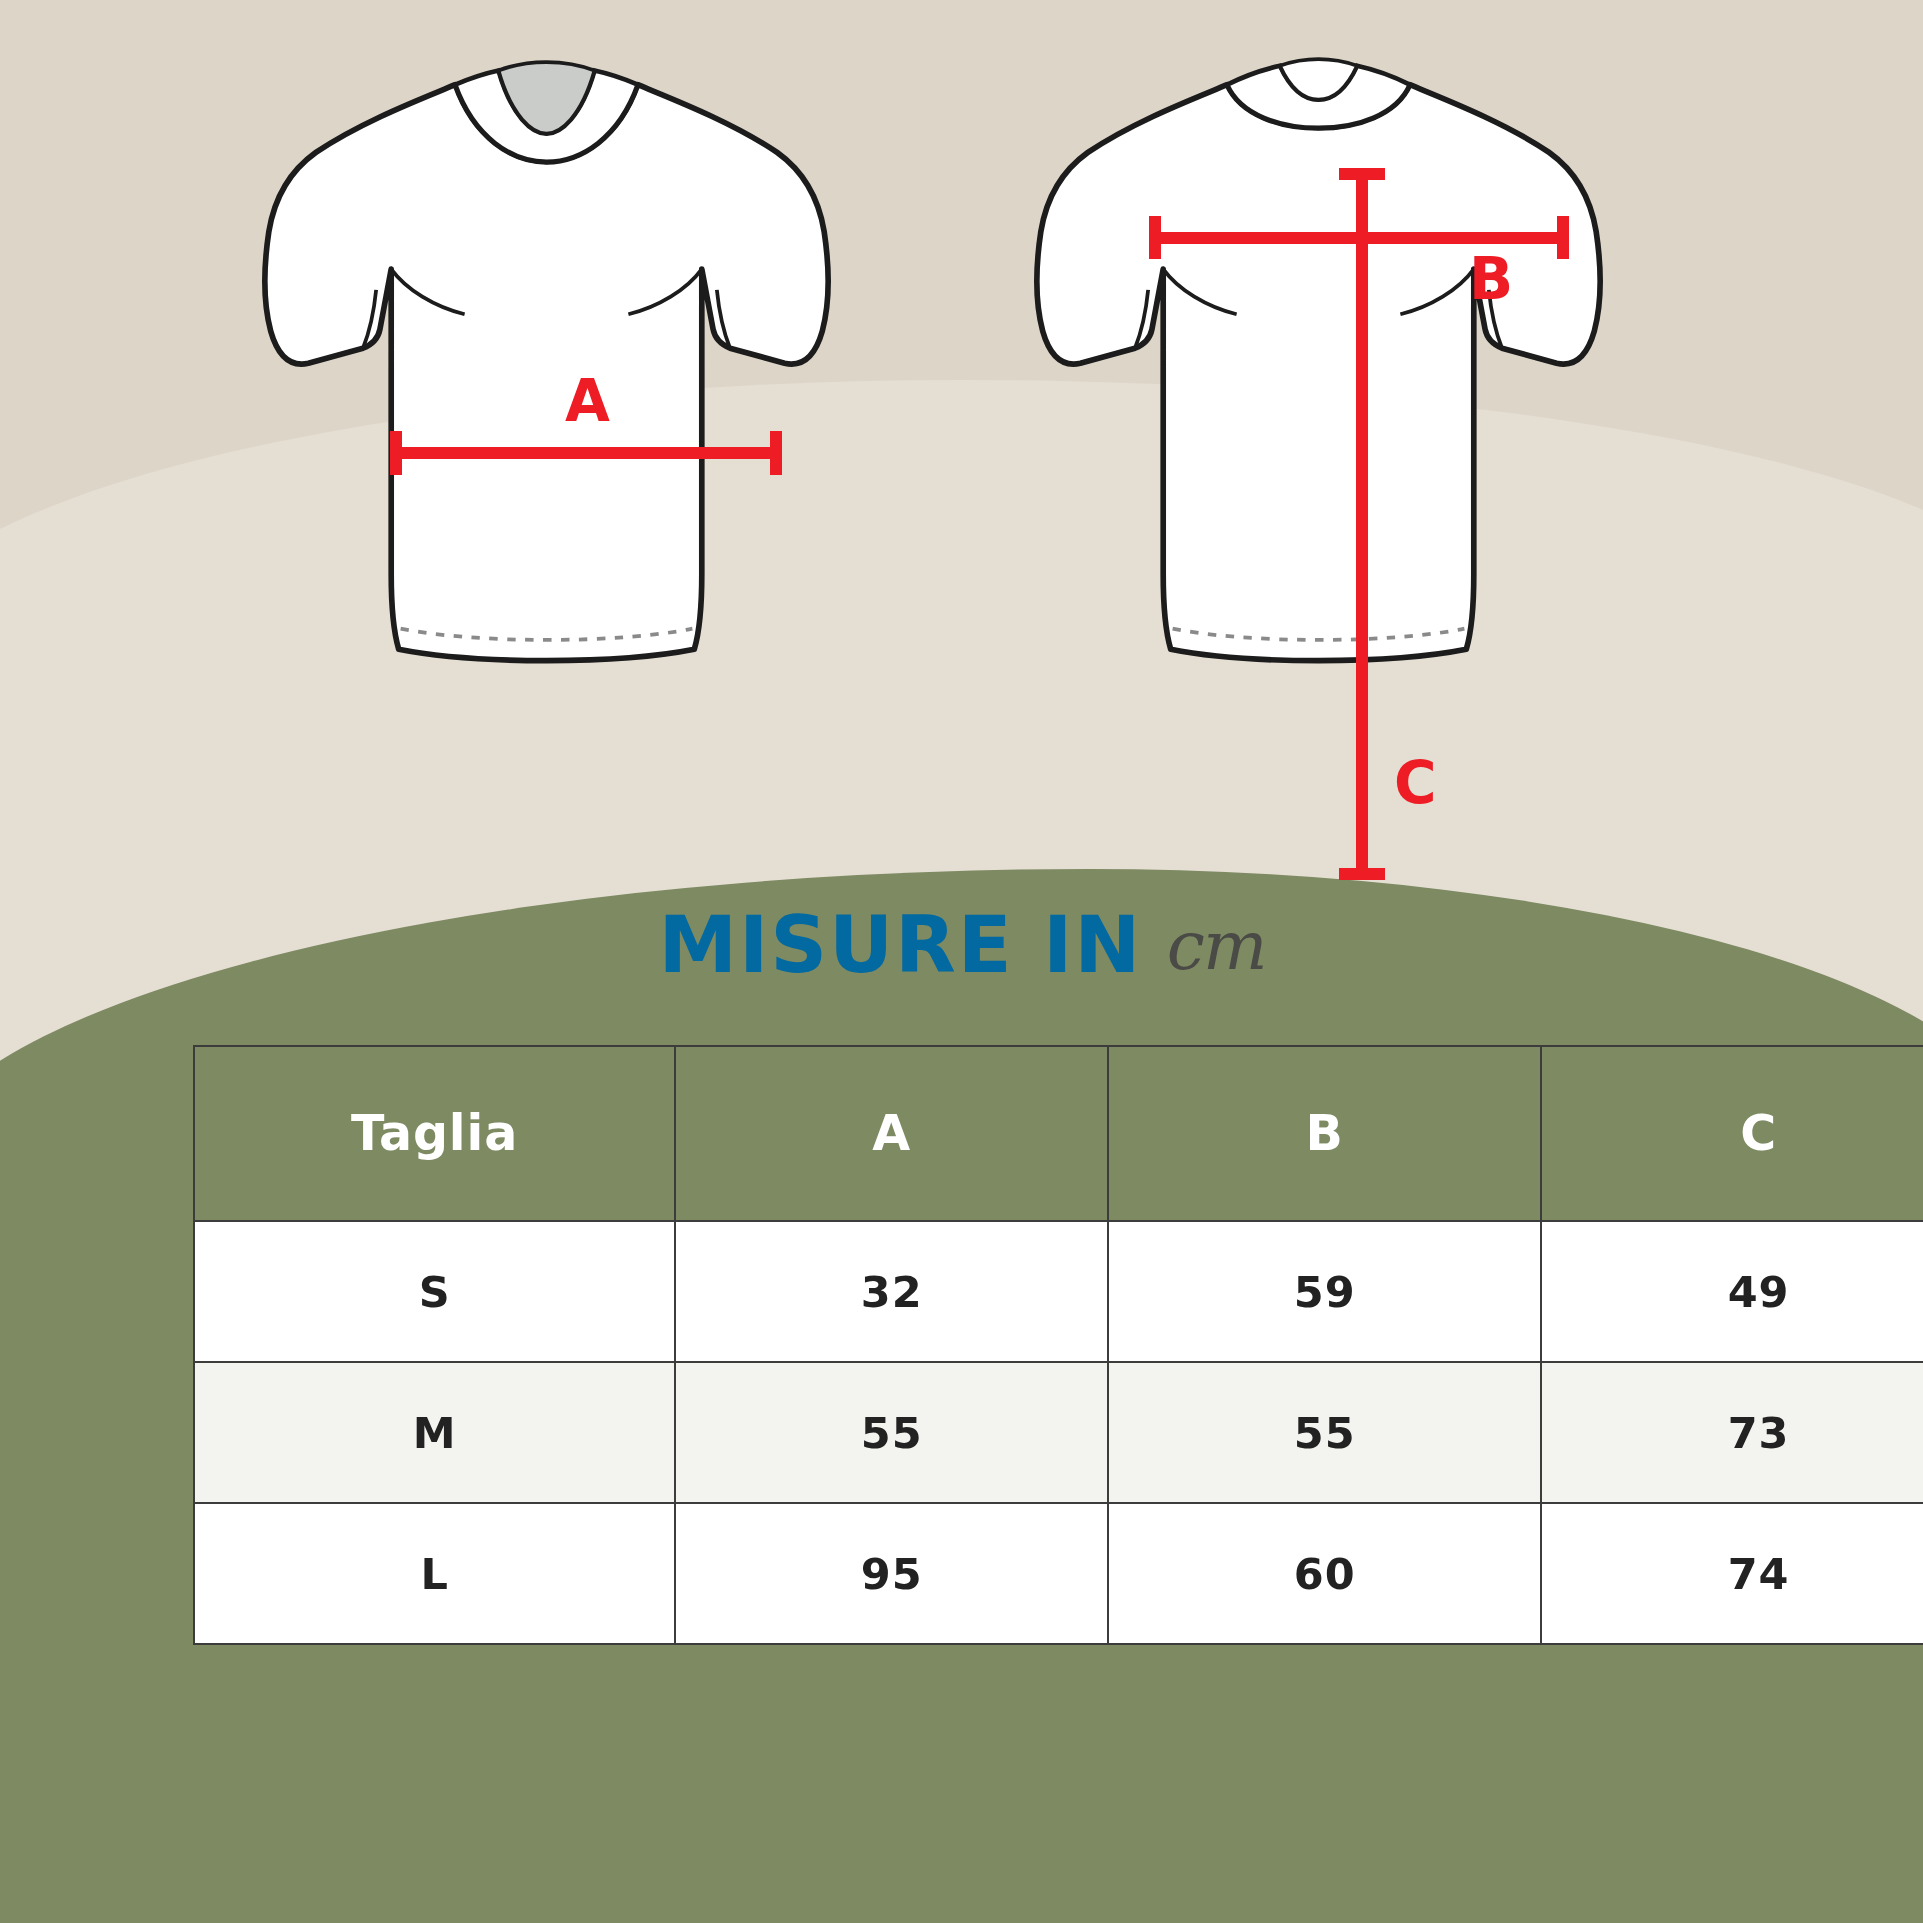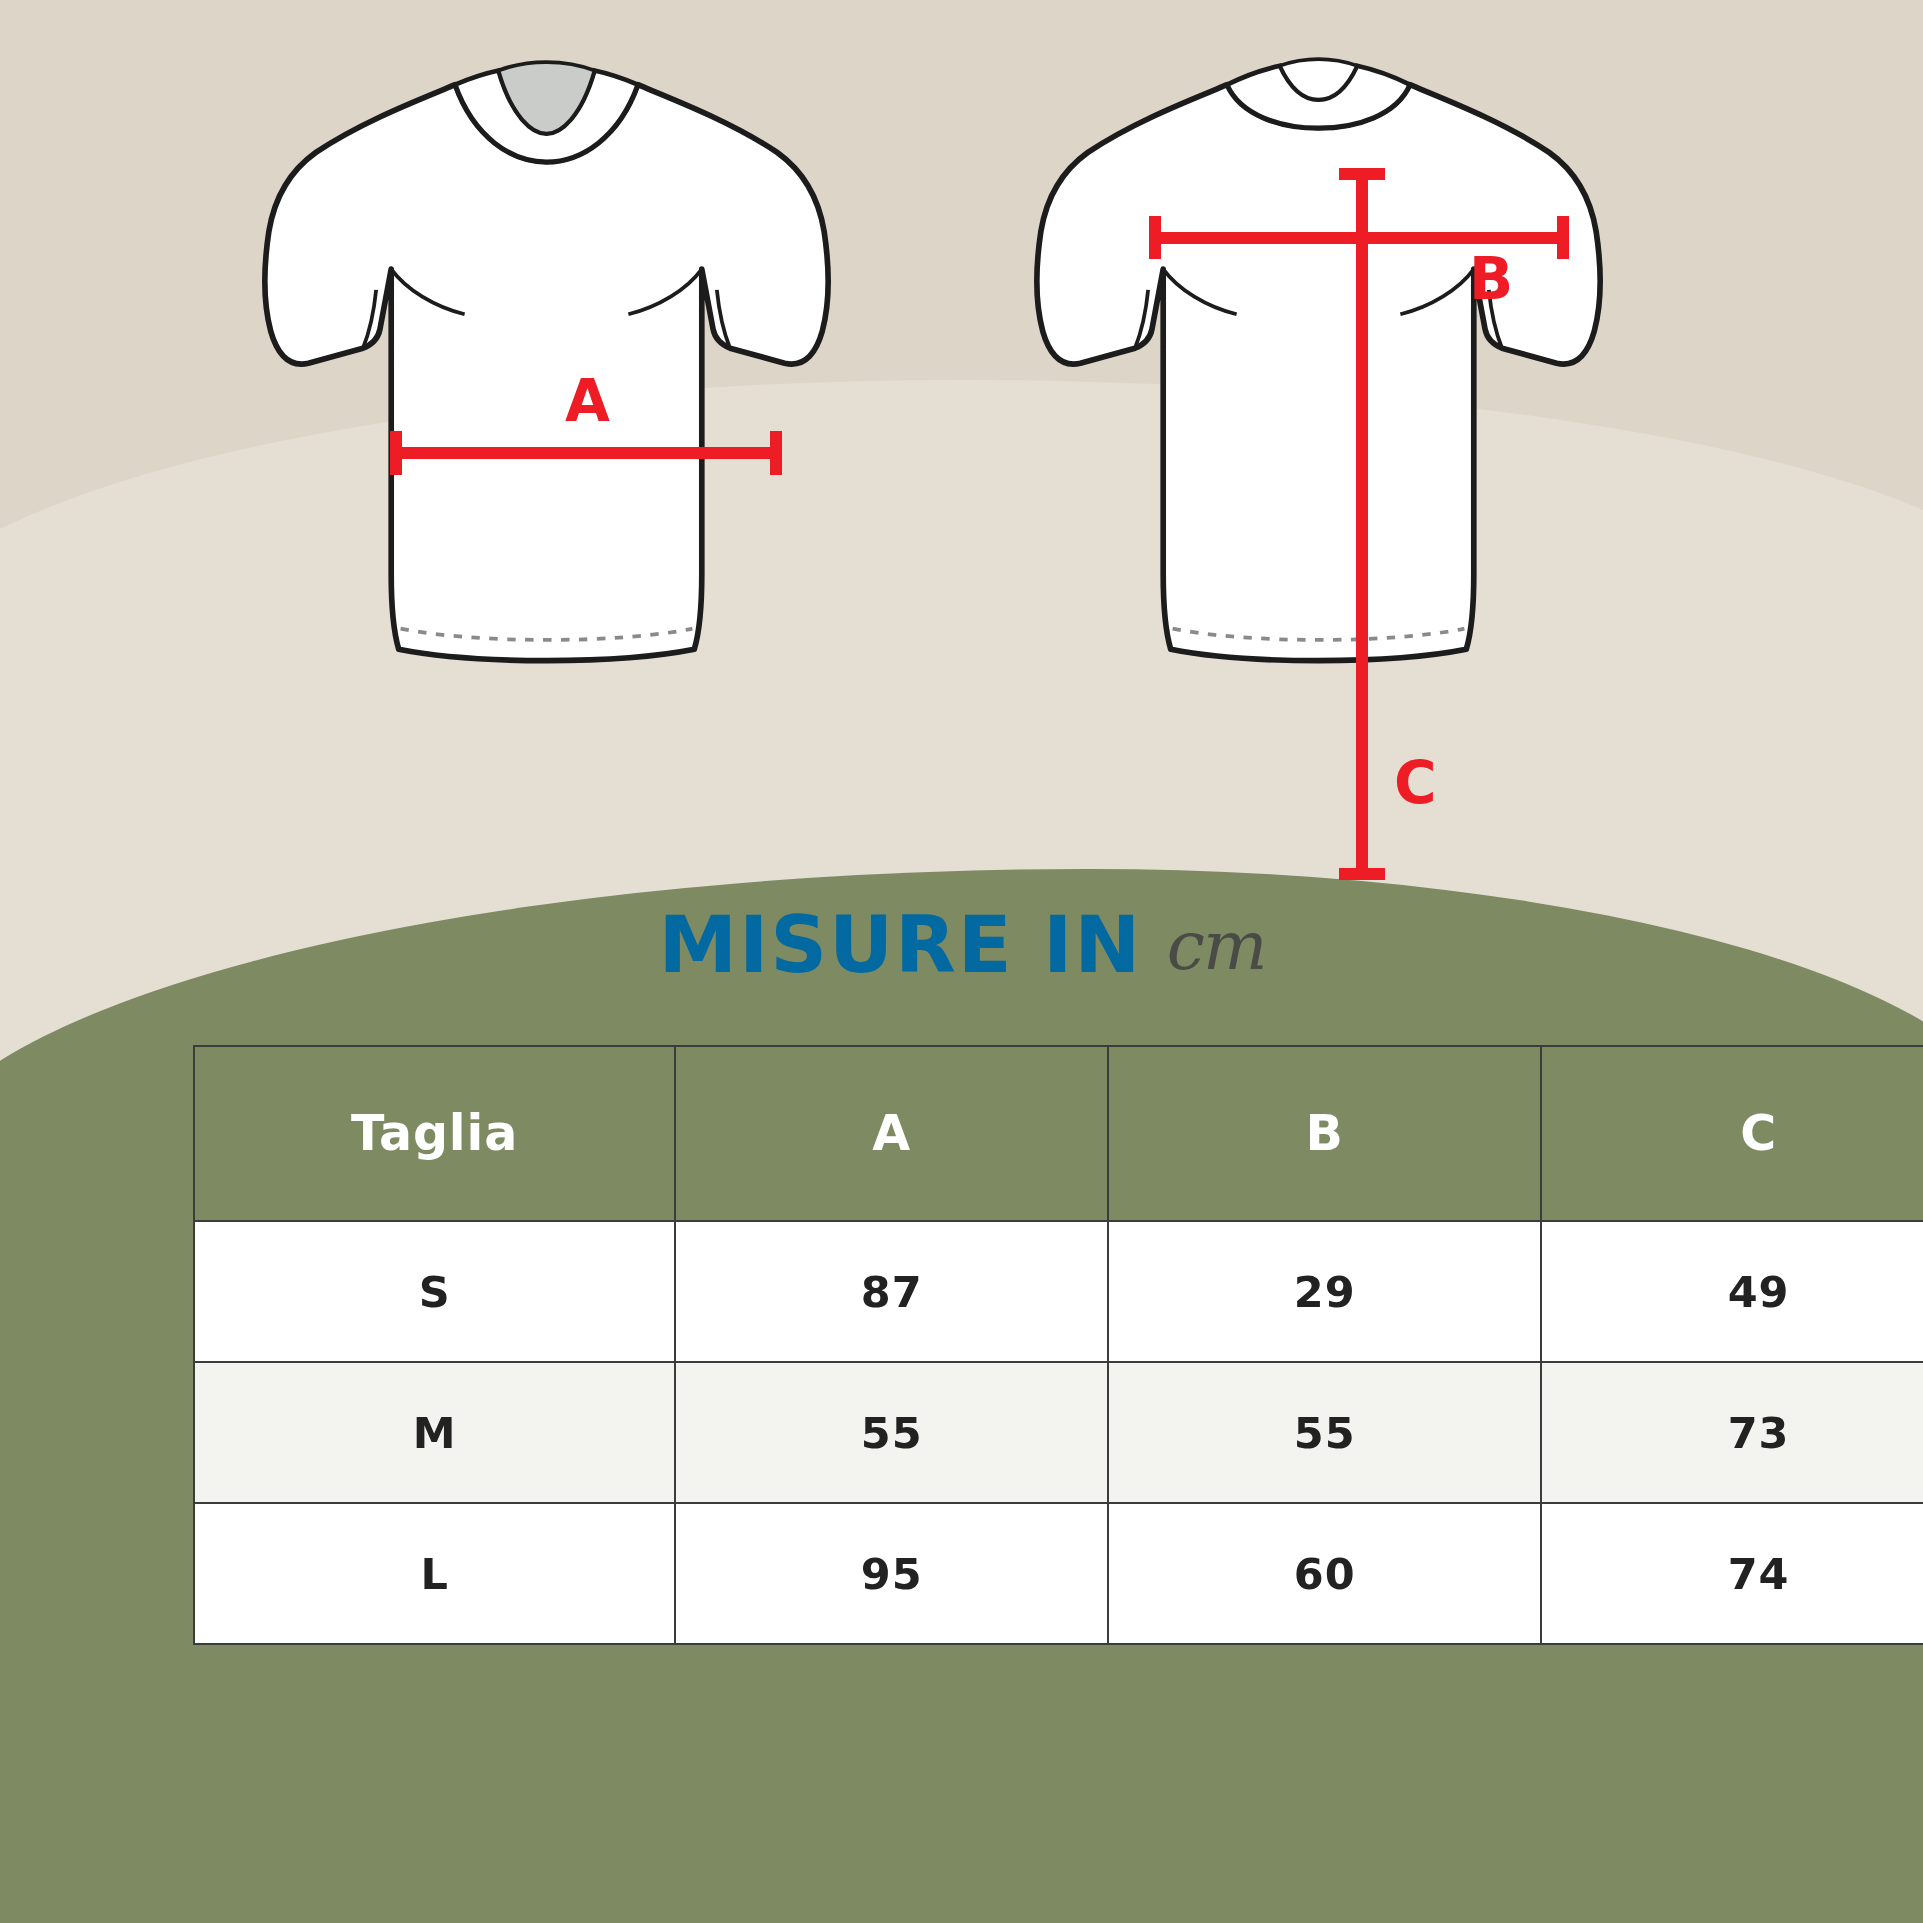--- a/index.html
+++ b/index.html
@@ -280,22 +280,22 @@
           <tr>
             <th>Taglia</th>
             <th>A</th>
             <th>B</th>
             <th>C</th>
           </tr>
         </thead>
         <tbody>
           <tr>
             <td>S</td>
-            <td>87</td>
-            <td>29</td>
+            <td>32</td>
+            <td>59</td>
             <td>49</td>
           </tr>
           <tr>
             <td>M</td>
             <td>55</td>
             <td>55</td>
             <td>73</td>
           </tr>
           <tr>
             <td>L</td>

